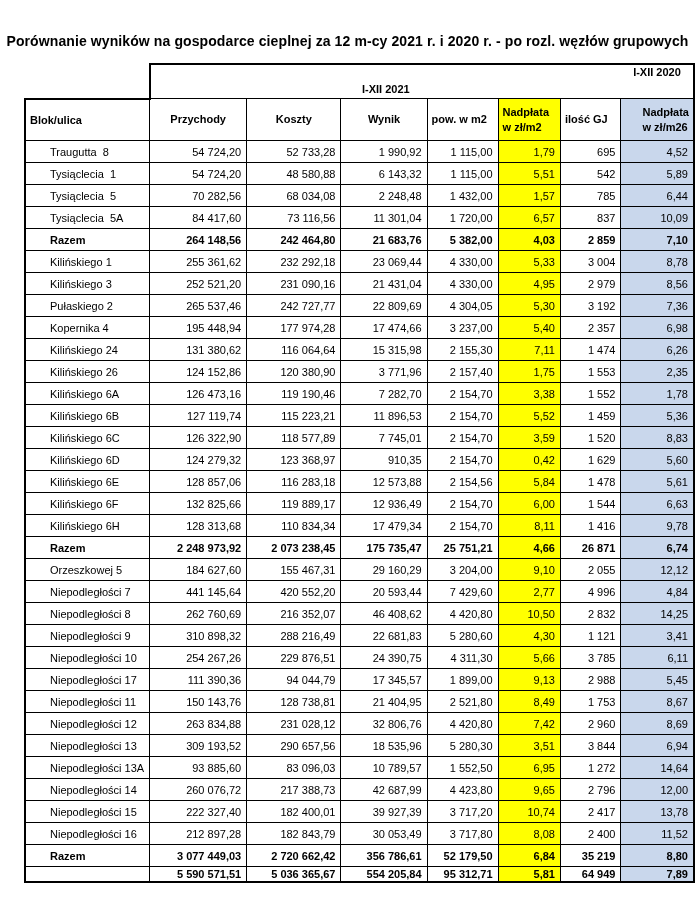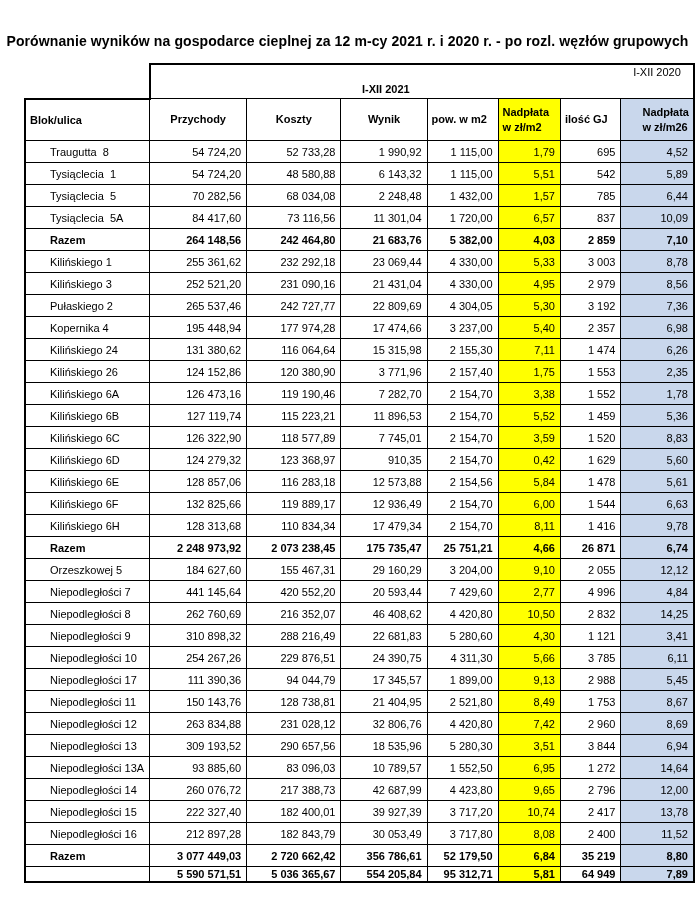--- a/index.html
+++ b/index.html
@@ -39,21 +39,21 @@
     text-align: center;
     font-weight: bold;
     vertical-align: bottom;
     padding-bottom: 3px;
   }
   td.p-2020 {
     border-top: 2px solid var(--line);
     border-right: 2px solid var(--line);
     border-left: none;
     text-align: center;
-    font-weight: normal;
+    font-weight: bold;
     vertical-align: bottom;
     padding-bottom: 20px;
   }
   
   tr.header-row { height: 42px; }
   tr.header-row th {
     border: 1px solid var(--line);
     font-weight: bold;
     vertical-align: middle;
     padding: 0 4px;
@@ -169,21 +169,21 @@
           <td class="num">2 859</td>
           <td class="num">7,10</td>
         </tr>
         <tr>
           <td class="label">Kilińskiego 1</td>
           <td class="num">255 361,62</td>
           <td class="num">232 292,18</td>
           <td class="num">23 069,44</td>
           <td class="num">4 330,00</td>
           <td class="num">5,33</td>
-          <td class="num">3 003</td>
+          <td class="num">3 004</td>
           <td class="num">8,78</td>
         </tr>
         <tr>
           <td class="label">Kilińskiego 3</td>
           <td class="num">252 521,20</td>
           <td class="num">231 090,16</td>
           <td class="num">21 431,04</td>
           <td class="num">4 330,00</td>
           <td class="num">4,95</td>
           <td class="num">2 979</td>

